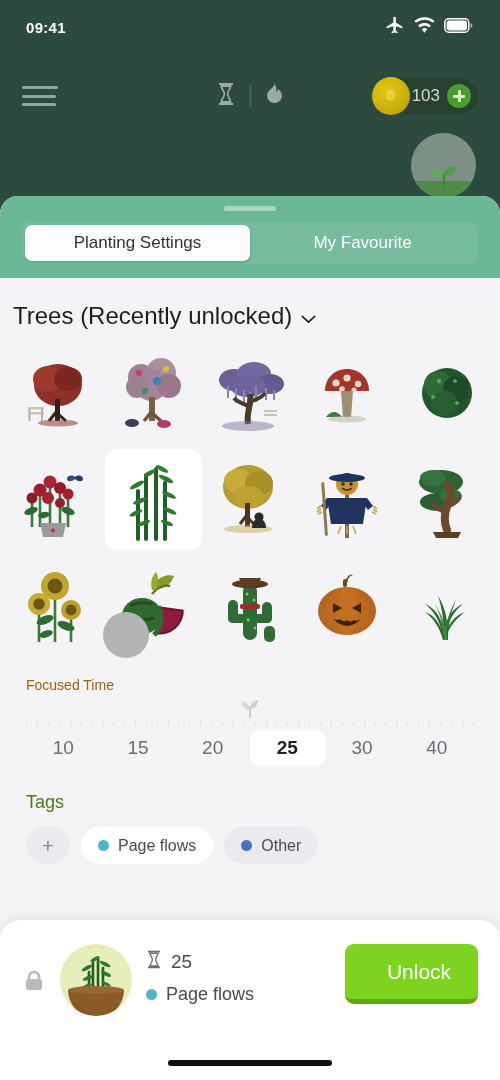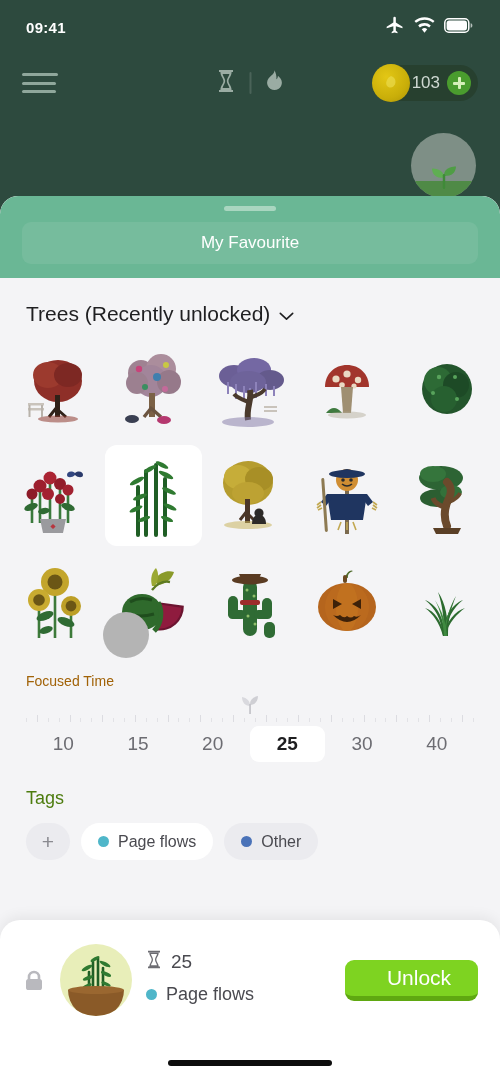--- a/index.html
+++ b/index.html
@@ -23,21 +23,21 @@
     display:flex; align-items:center; justify-content:space-between;
     padding:0 26px;
     color:#ffffff;
   }
   .status-time{ font-size:15px; font-weight:bold; letter-spacing:.3px; }
   .status-icons{ display:flex; align-items:center; gap:9px; }
   .ic{ display:block; }
 
   
   .top-bar{
-    position:absolute; top:57px; left:0; right:0; height:52px;
+    position:absolute; top:70px; left:0; right:0; height:52px;
     display:flex; align-items:center; padding:0 22px;
   }
   .hamburger{ width:36px; height:24px; display:flex; flex-direction:column;
     justify-content:space-between; padding:2px 0; }
   .hamburger i{ display:block; height:3px; background:#8fa79b; border-radius:2px; }
   .hamburger i:nth-child(1){ width:36px; }
   .hamburger i:nth-child(2){ width:34px; }
   .hamburger i:nth-child(3){ width:34px; }
 
   .center-icons{
@@ -117,22 +117,22 @@
   }
   .seg-item.active{
     background:#fdfdfd; color:#333333;
     box-shadow:0 1px 3px rgba(0,0,0,.18);
   }
 
   .sheet-body{ padding:0; }
 
   .section-title{
     display:flex; align-items:center; gap:9px;
-    padding:24px 26px 0;
-    font-size:21px; color:#1f1f21;
+    padding:24px 13px 0;
+    font-size:24px; color:#1f1f21;
   }
   .chev{ display:block; }
 
   
   .grid{
     display:grid; grid-template-columns:repeat(5,1fr);
     padding:14px 8px 0;
     row-gap:4px;
   }
   .cell{
@@ -203,21 +203,21 @@
     width:72px; height:72px; border-radius:50%;
     background:#e8eeb9; overflow:hidden; position:relative;
     flex:0 0 auto;
   }
   .bb-meta{ margin-top:6px; flex:1; }
   .bb-line{ display:flex; align-items:center; gap:9px; margin-bottom:11px; }
   .bb-time{ font-size:19px; color:#4a4a50; }
   .bb-tagdot{ width:11px; height:11px; border-radius:50%; background:#4fb6c9; }
   .bb-tagname{ font-size:18px; color:#4a4a50; }
   .unlock-btn{
-    width:133px; height:41px; margin-top:16px;
+    width:133px; height:60px; 
     background:#7ed321; border-radius:9px;
     border-bottom:5px solid #5fa811;
     display:flex; align-items:center; justify-content:center;
     color:#ffffff; font-size:21px;padding-left:15px;
   }
 
   .home-ind{
     position:absolute; bottom:14px; left:50%; transform:translateX(-50%);
     width:164px; height:6px; border-radius:3px; background:#0d0d0d;
   }
@@ -294,20 +294,21 @@
     </svg>
   </div>
 
   <div class="ghost-text"></div>
 
   <div class="sheet">
 
     <div class="sheet-head">
       <div class="grabber"></div>
       <div class="seg">
+        <div class="seg-item active">Planting Settings</div>
         <div class="seg-item">My Favourite</div>
       </div>
     </div>
 
     <div class="sheet-body">
 
       <div class="section-title">
         <span>Trees (Recently unlocked)</span>
         <span class="chev">
           <svg width="15" height="9" viewBox="0 0 15 9">

